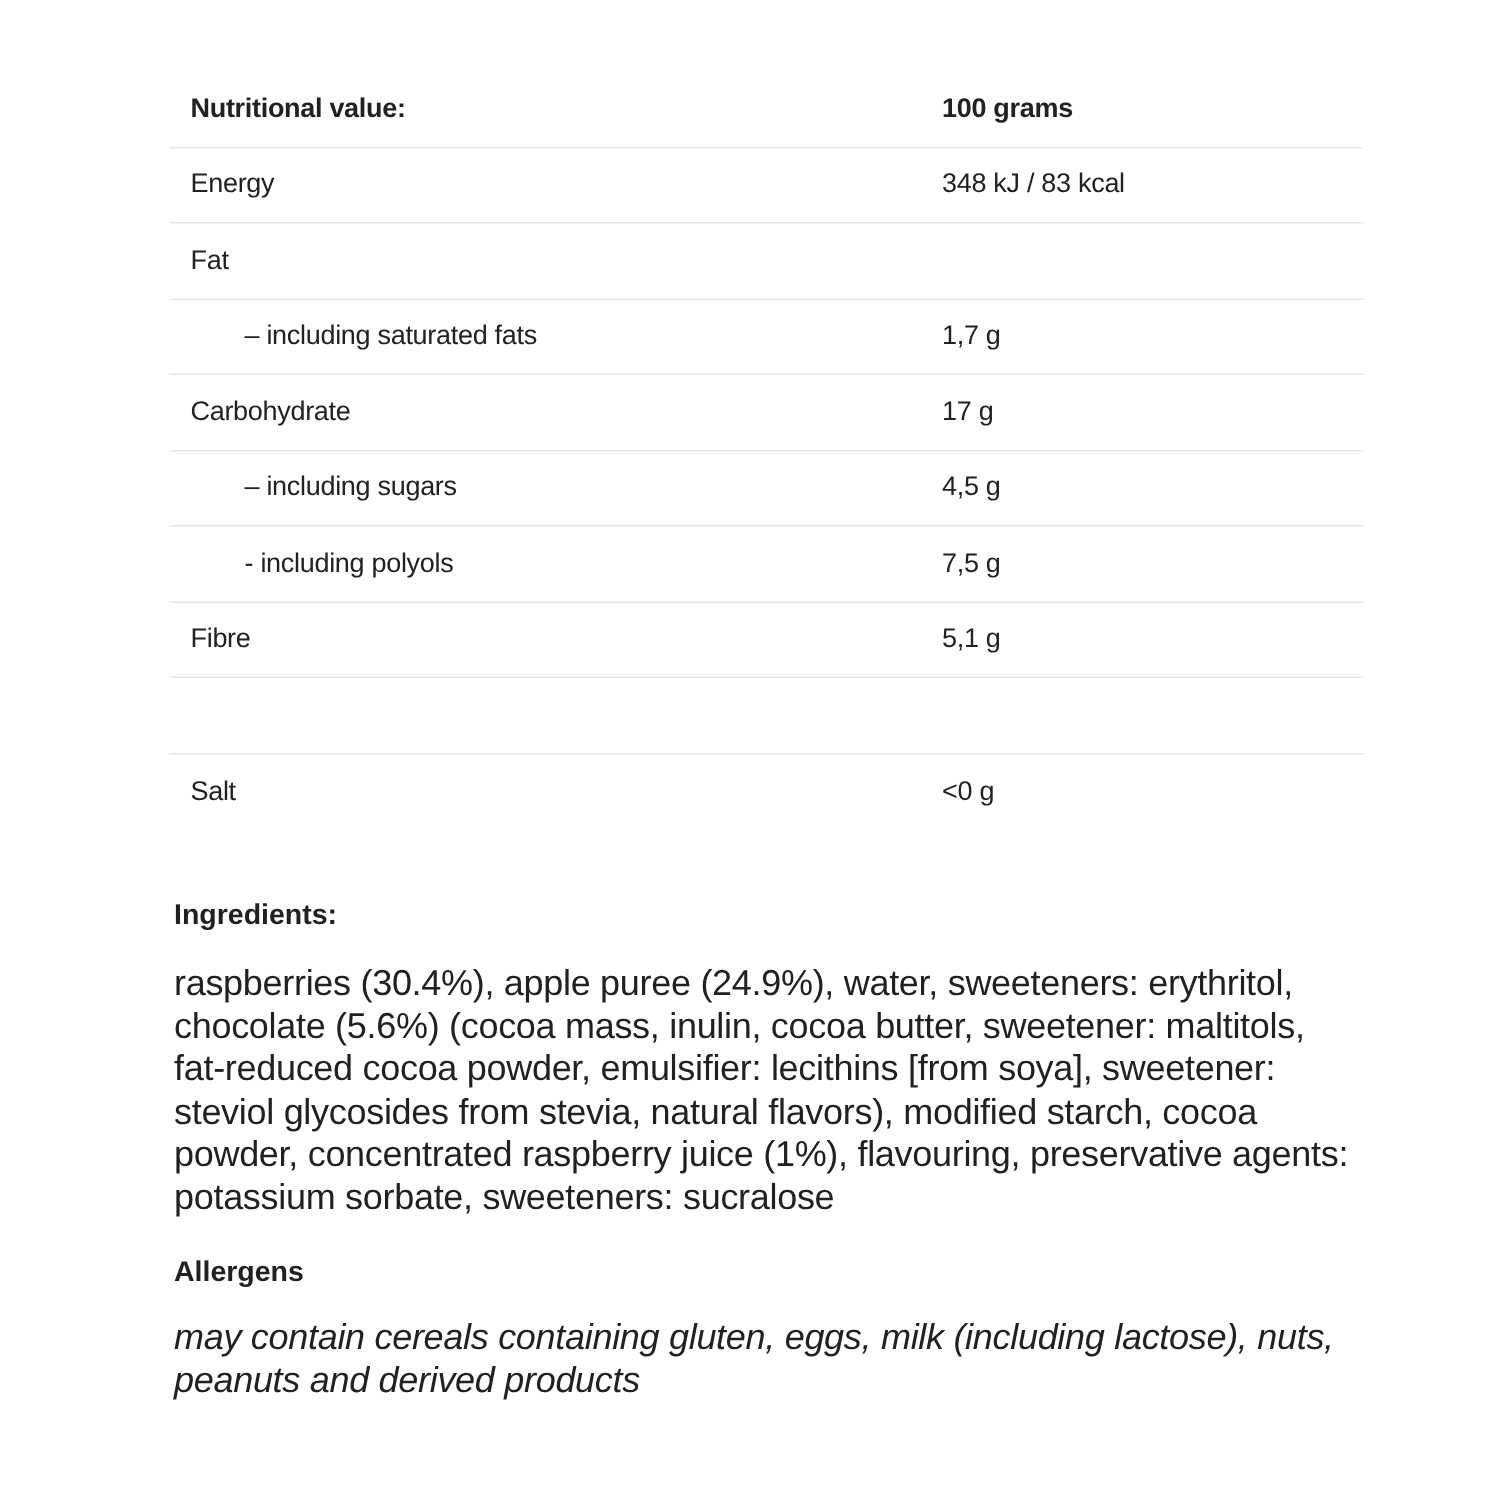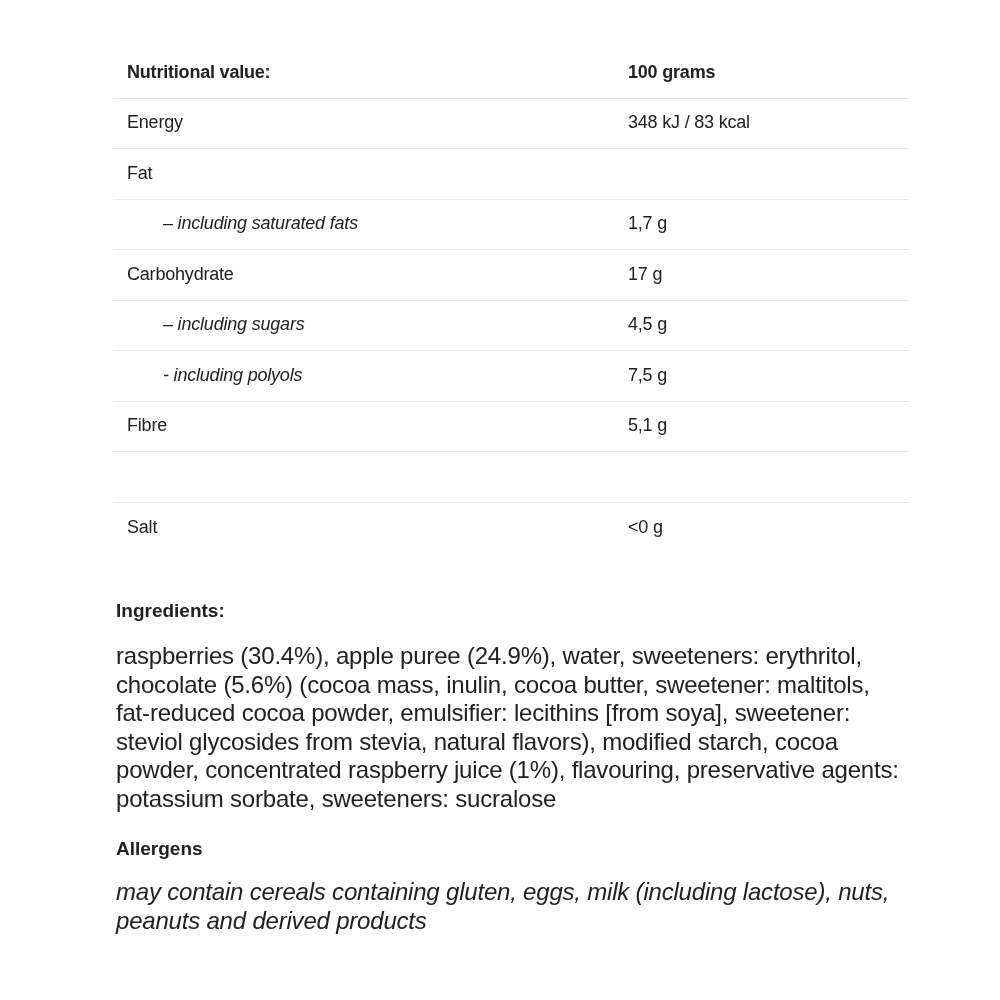--- a/index.html
+++ b/index.html
@@ -46,21 +46,20 @@
     flex: 0 0 515px;
   }
   .cell.value {
     flex: 1 1 auto;
   }
   .trow.thead .cell {
     font-weight: 700;
   }
   .trow.indent .cell.label {
     padding-left: 50px;
-    font-style: italic;
   }
   
   .section-heading {
     font-size: 19px;
     font-weight: 700;
     margin: 46px 0 0 3px;
     line-height: 24px;
   }
   .section-heading.allergens-h {
     margin-top: 24px;

